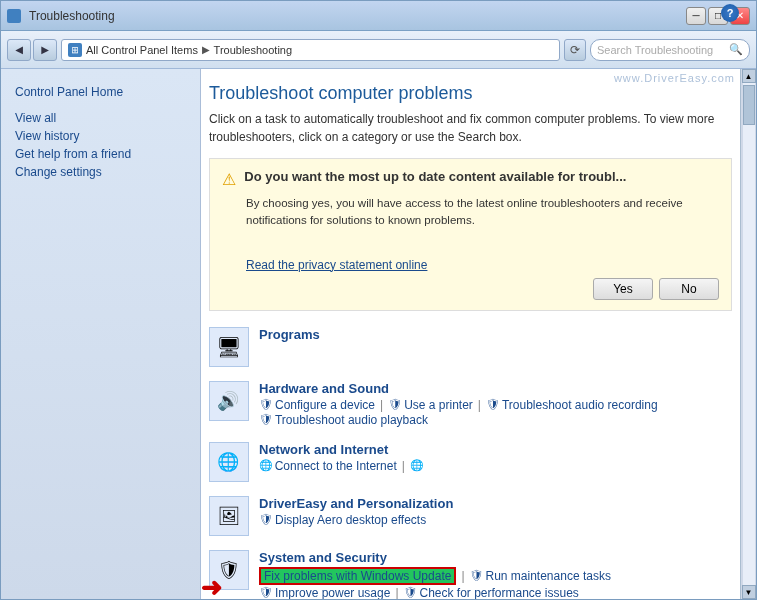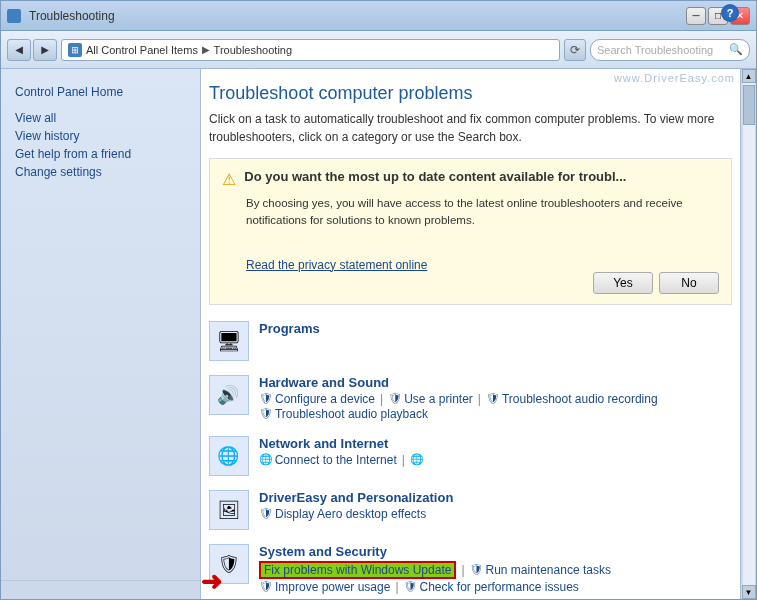--- a/index.html
+++ b/index.html
@@ -21,21 +21,21 @@
     .address-path { flex: 1; height: 22px; background: white; border: 1px solid #90a8c8; border-radius: 3px; display: flex; align-items: center; padding: 0 6px; font-size: 11px; color: #333; }
     .breadcrumb-icon { width: 14px; height: 14px; background: #4080c0; border-radius: 2px; margin-right: 4px; display: flex; align-items: center; justify-content: center; }
     .breadcrumb-sep { color: #555; margin: 0 4px; font-size: 10px; }
     .refresh-btn { width: 22px; height: 22px; background: linear-gradient(to bottom, #dce8f8, #b8ccde); border: 1px solid #90a8c8; border-radius: 3px; display: flex; align-items: center; justify-content: center; cursor: pointer; }
     .search-box { width: 160px; height: 22px; background: white; border: 1px solid #90a8c8; border-radius: 10px; display: flex; align-items: center; padding: 0 6px; gap: 4px; font-size: 11px; color: #888; }
 
     
     .main-content { display: flex; flex: 1; overflow: hidden; background: #f0f4fa; position: relative; }
 
     
-    .sidebar { width: 200px; background: linear-gradient(to bottom, #dae6f5 0%, #cdd9ea 100%); border-right: 1px solid #aabdd8; padding: 10px 0; display: flex; flex-direction: column; gap: 0; }
+    .sidebar { width: 200px; background: linear-gradient(to bottom, #dae6f5 0%, #cdd9ea 100%); border-right: 1px solid #aabdd8; padding: 10px 0; display: flex; flex-direction: row; gap: 0; }
     .sidebar-section { padding: 6px 14px 4px 14px; }
     .sidebar-home-link { color: #1a4a8c; font-size: 12px; text-decoration: none; display: block; margin-bottom: 10px; }
     .sidebar-link { color: #1a4a8c; font-size: 12px; text-decoration: none; display: block; padding: 2px 0; cursor: pointer; }
     .sidebar-divider { border: none; border-top: 1px solid #b8cadd; margin: 8px 0; }
     .sidebar-also { color: #555; font-size: 11px; margin-bottom: 4px; }
     .sidebar-spacer { flex: 1; }
 
     
     .scrollbar-track { width: 16px; background: #d0d9e8; border-left: 1px solid #aabdd0; display: flex; flex-direction: column; align-items: center; }
     .scroll-up { width: 14px; height: 14px; background: #c0cfe0; border: 1px solid #90a8c0; display: flex; align-items: center; justify-content: center; cursor: pointer; font-size: 8px; }
@@ -49,21 +49,21 @@
     .page-title { color: #1c5a9a; font-size: 18px; font-weight: normal; margin-bottom: 6px; }
     .page-desc { color: #333; font-size: 12px; line-height: 1.5; margin-bottom: 12px; }
 
     
     .notice-box { background: #fffbe0; border: 1px solid #ddd; display: flex; flex-direction: column; padding: 10px 12px; margin-bottom: 16px; }
     .notice-title-row { display: flex; align-items: flex-start; gap: 8px; margin-bottom: 6px; }
     .warn-icon { font-size: 16px; color: #e0a000; margin-top: 1px; }
     .notice-title { color: #333; font-size: 13px; font-weight: 600; flex: 1; }
     .notice-body { color: #333; font-size: 11.5px; line-height: 1.5; margin-bottom: 8px; padding-left: 24px; }
     .notice-link { color: #1a4a8c; font-size: 12px; padding-left: 24px; text-decoration: underline; cursor: pointer; margin-top: 20px; }
-    .notice-buttons { display: flex; gap: 6px; justify-content: flex-end; }
+    .notice-buttons { display: flex; gap: 6px; justify-content: flex-end; margin-top: 6px; }
     .notice-btn { min-width: 60px; height: 22px; background: linear-gradient(to bottom, #f5f5f5, #ddd); border: 1px solid #aaa; border-radius: 3px; font-size: 12px; cursor: pointer; padding: 0 12px; }
 
     
     .category { display: flex; align-items: flex-start; gap: 10px; margin-bottom: 14px; }
     .cat-icon { width: 40px; height: 40px; background: #e0eafa; border: 1px solid #b0c8e8; display: flex; align-items: center; justify-content: center; font-size: 22px; flex-shrink: 0; }
     .cat-content { flex: 1; }
     .cat-title { color: #1a4a8c; font-size: 13px; font-weight: 600; margin-bottom: 2px; text-decoration: none; cursor: pointer; }
     .cat-links { display: flex; flex-wrap: wrap; gap: 2px 0; font-size: 11.5px; color: #333; }
     .cat-link { color: #1a4a8c; text-decoration: none; cursor: pointer; }
     .cat-separator { color: #888; margin: 0 5px; }
@@ -197,21 +197,21 @@
           </div>
         </div>
 
         <div class="category" style="position:relative;">
 
           <div style="position:absolute;left:-8px;top:22px;color:#cc0000;font-size:26px;font-weight:bold;">➜</div>
           <div class="cat-icon" style="font-size:18px;">🛡</div>
           <div class="cat-content">
             <div class="cat-title">System and Security</div>
             <div class="cat-link-row">
-              <a class="cat-link" style="border:2px solid #cc0000;padding:0 3px;background:#84cc16;">Fix problems with Windows Update</a>
+              <a class="cat-link" style="border:2px solid #cc0000;padding:0 3px;background:#22c55e;">Fix problems with Windows Update</a>
               <span class="cat-separator">|</span>
               <span style="color:#1a4a8c;font-size:11px;margin-right:2px;">🛡</span>
               <a class="cat-link">Run maintenance tasks</a>
             </div>
             <div class="cat-link-row">
               <span style="color:#1a4a8c;font-size:11px;margin-right:2px;">🛡</span>
               <a class="cat-link">Improve power usage</a>
               <span class="cat-separator">|</span>
               <span style="color:#1a4a8c;font-size:11px;margin-right:2px;">🛡</span>
               <a class="cat-link">Check for performance issues</a>

